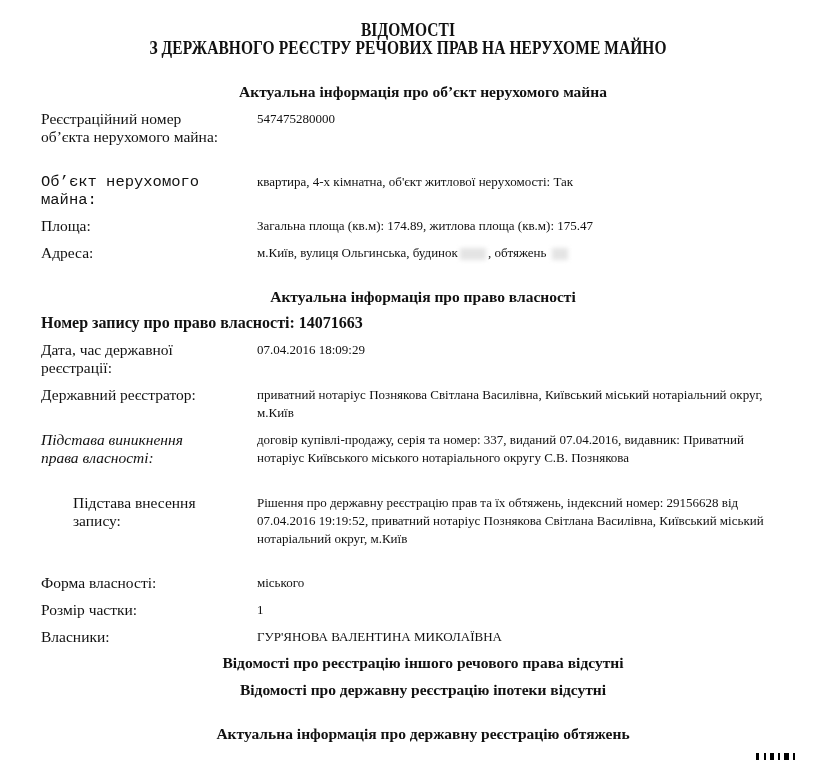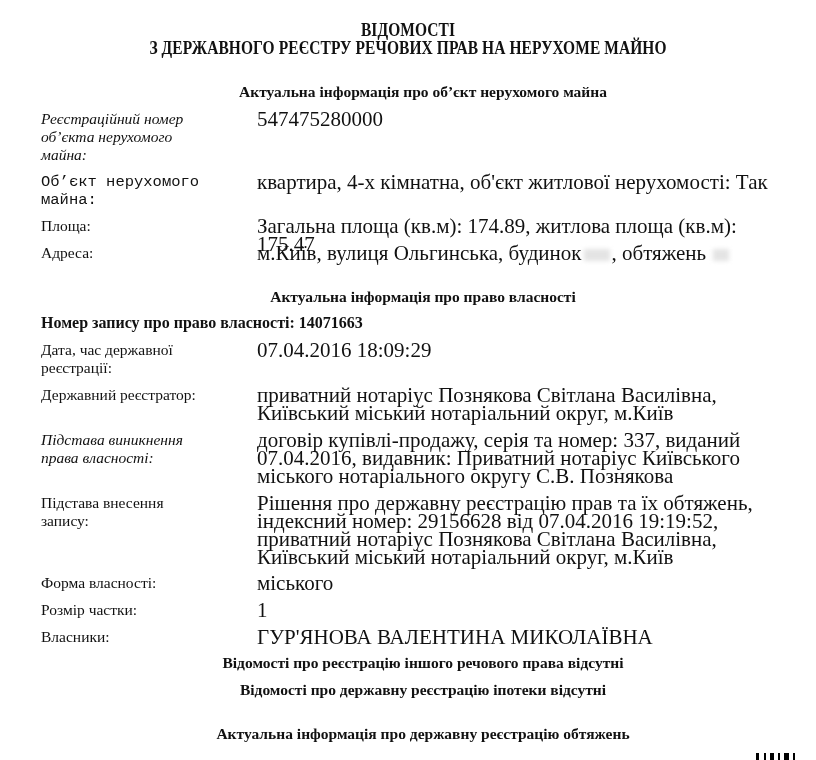--- a/index.html
+++ b/index.html
@@ -57,21 +57,21 @@
       top: 0;
       width: 200px;
       font-size: 15.5px;
       line-height: 18px;
     }
     .value {
       position: absolute;
       left: 216px;
       top: 0;
       width: 525px;
-      font-size: 21px;
+      font-size: 13px;
       line-height: 18px;
     }
     .blur {
       display: inline-block;
       width: 26px;
       height: 12px;
       background: #e4e4e4;
       filter: blur(2px);
       vertical-align: middle;
       margin: 0 2px;
@@ -91,21 +91,21 @@
 <body>
 
 <div class="page">
 
   <div class="title" style="top:21px;">ВІДОМОСТІ</div>
   <div class="title" style="top:39px;">З ДЕРЖАВНОГО РЕЄСТРУ РЕЧОВИХ ПРАВ НА НЕРУХОМЕ МАЙНО</div>
 
   <div class="section-title" style="top:83px;">Актуальна інформація про об’єкт нерухомого майна</div>
 
   <div class="row" style="top:110px;">
-    <div class="label" style="width:180px;font-style:italic;">Реєстраційний номер об’єкта нерухомого майна:</div>
+    <div class="label" style="width:180px;">Реєстраційний номер об’єкта нерухомого майна:</div>
     <div class="value">547475280000</div>
   </div>
 
   <div class="row" style="top:173px;">
     <div class="label" style="width:160px;font-family:Liberation Mono, monospace;">Об’єкт нерухомого майна:</div>
     <div class="value">квартира, 4-х кімнатна, об'єкт житлової нерухомості: Так</div>
   </div>
 
   <div class="row" style="top:217px;">
     <div class="label">Площа:</div>
@@ -132,21 +132,21 @@
     <div class="label">Державний реєстратор:</div>
     <div class="value">приватний нотаріус Познякова Світлана Василівна, Київський міський нотаріальний округ, м.Київ</div>
   </div>
 
   <div class="row" style="top:431px;">
     <div class="label" style="width:170px;font-style:italic;">Підстава виникнення права власності:</div>
     <div class="value">договір купівлі-продажу, серія та номер: 337, виданий 07.04.2016, видавник: Приватний нотаріус Київського міського нотаріального округу С.В. Познякова</div>
   </div>
 
   <div class="row" style="top:494px;">
-    <div class="label" style="width:160px;">Підстава внесення запису:</div>
+    <div class="label" style="width:160px;margin-left:32px;">Підстава внесення запису:</div>
     <div class="value">Рішення про державну реєстрацію прав та їх обтяжень, індексний номер: 29156628 від 07.04.2016 19:19:52, приватний нотаріус Познякова Світлана Василівна, Київський міський нотаріальний округ, м.Київ</div>
   </div>
 
   <div class="row" style="top:574px;">
     <div class="label">Форма власності:</div>
     <div class="value">міського</div>
   </div>
 
   <div class="row" style="top:601px;">
     <div class="label">Розмір частки:</div>

